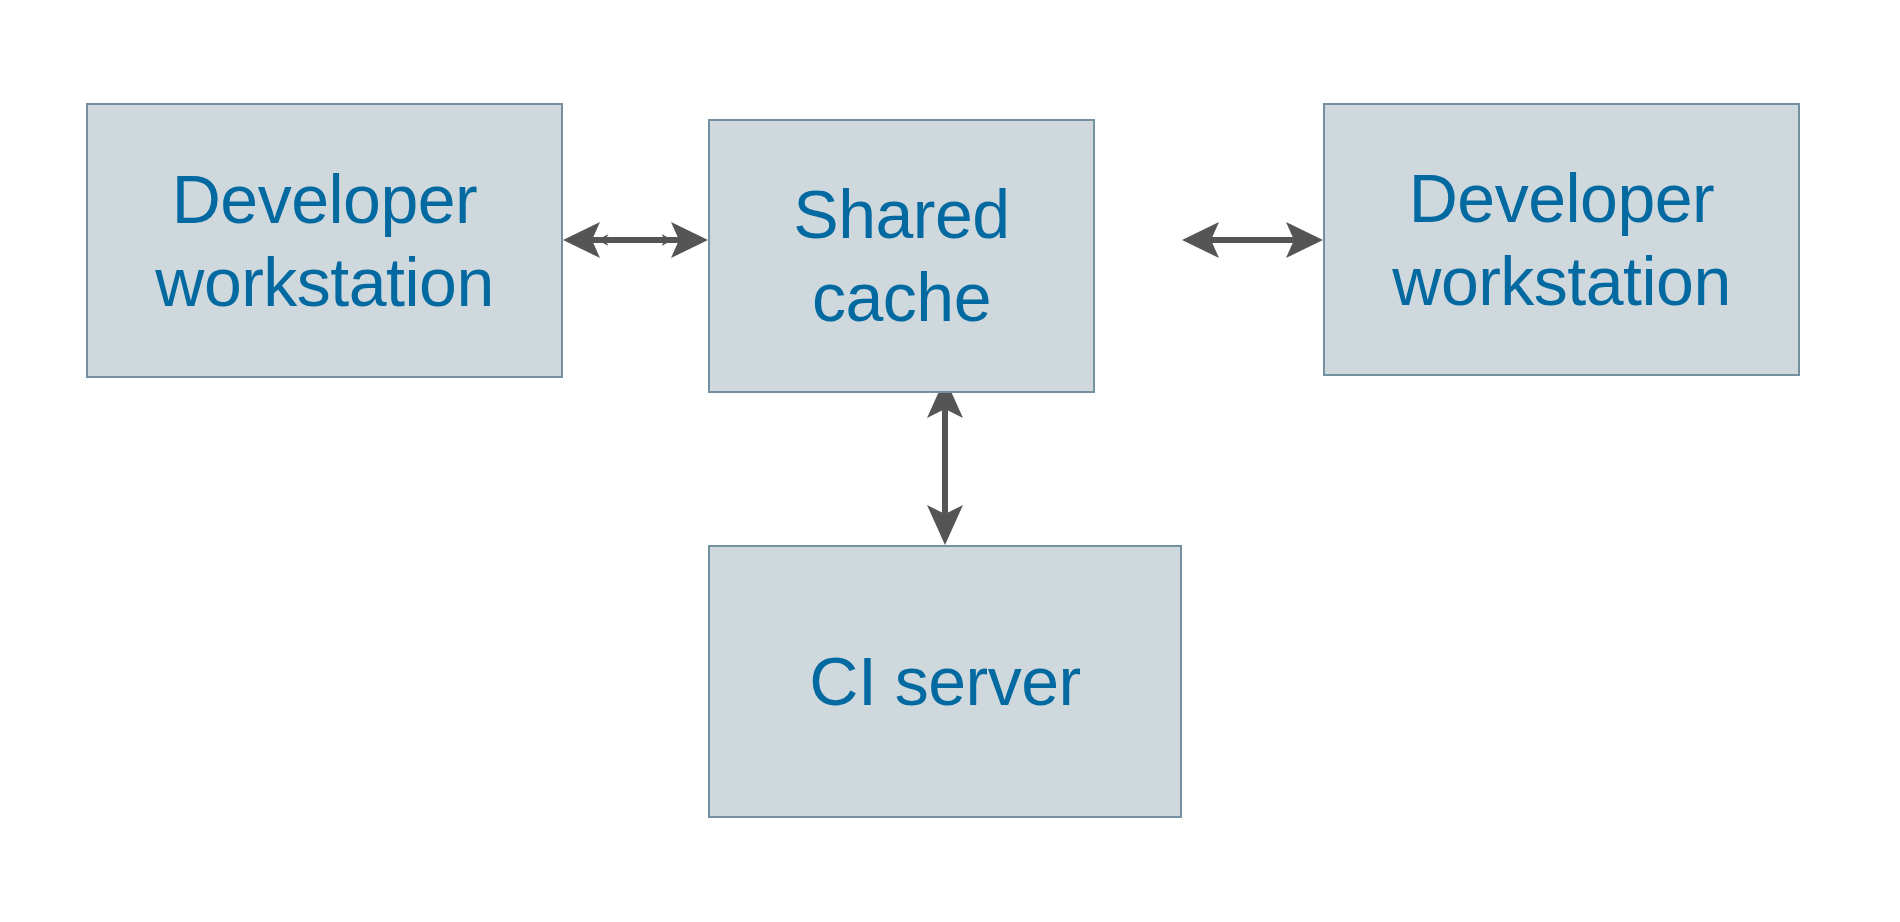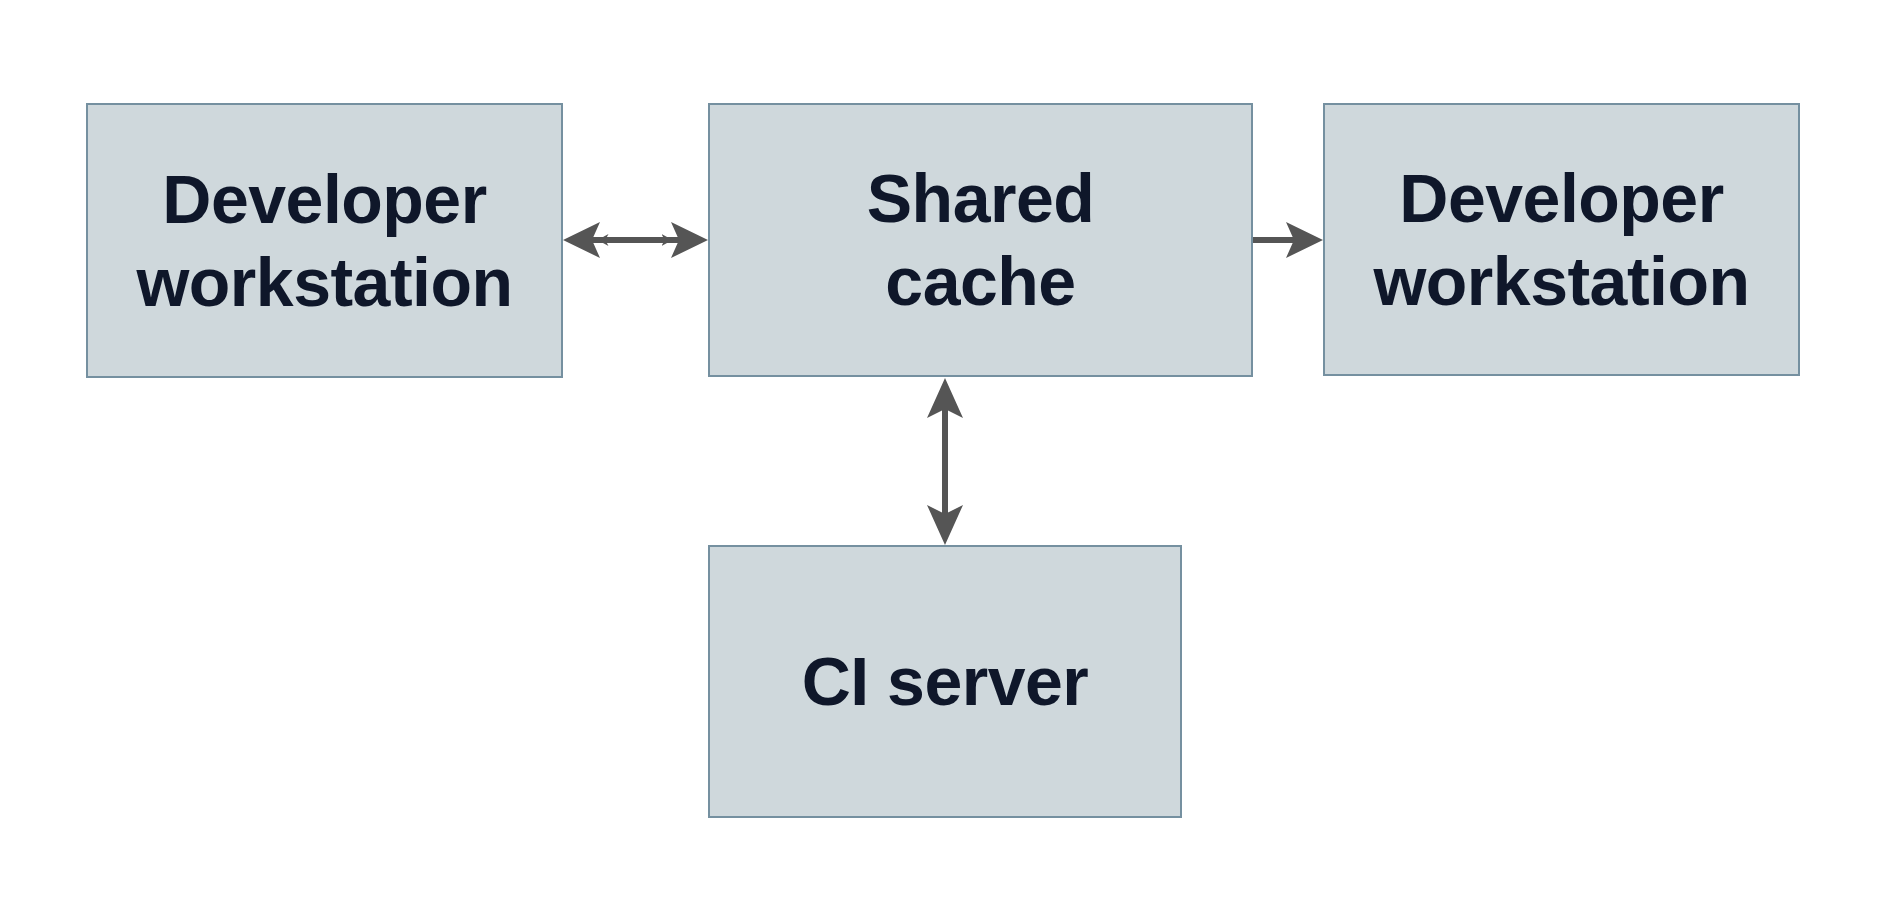--- a/index.html
+++ b/index.html
@@ -26,37 +26,37 @@
     border: 2px solid #7590a0;
     display: flex;
     align-items: center;
     justify-content: center;
     text-align: center;
   }
   .node-label {
     font-family: "Liberation Sans", sans-serif;
     font-size: 68px;
     line-height: 83px;
-    color: #0f172a;
-    font-weight: 700;
+    color: #0369a1;
+    font-weight: 400;
     letter-spacing: -0.5px;
     white-space: pre-line;
     padding: 0 6px;
   }
   .edge-layer {
     position: absolute;
     left: 0;
     top: 0;
     width: 1900px;
     height: 922px;
     pointer-events: none;
   }
   
   #node-dev-left   { left: 86px;   top: 103px; width: 477px; height: 275px; }
-  #node-shared     { left: 708px;  top: 103px; width: 545px; height: 274px; }
+  #node-shared     { left: 708px;  top: 119px; width: 387px; height: 274px; }
   #node-dev-right  { left: 1323px; top: 103px; width: 477px; height: 273px; }
   #node-ci         { left: 708px;  top: 545px; width: 474px; height: 273px; justify-content: center; }
 </style>
 </head>
 <body>
 
 <div id="diagram-canvas">
 
   <svg class="edge-layer" viewBox="0 0 1900 922" width="1900" height="922" xmlns="http://www.w3.org/2000/svg">
     <defs>

